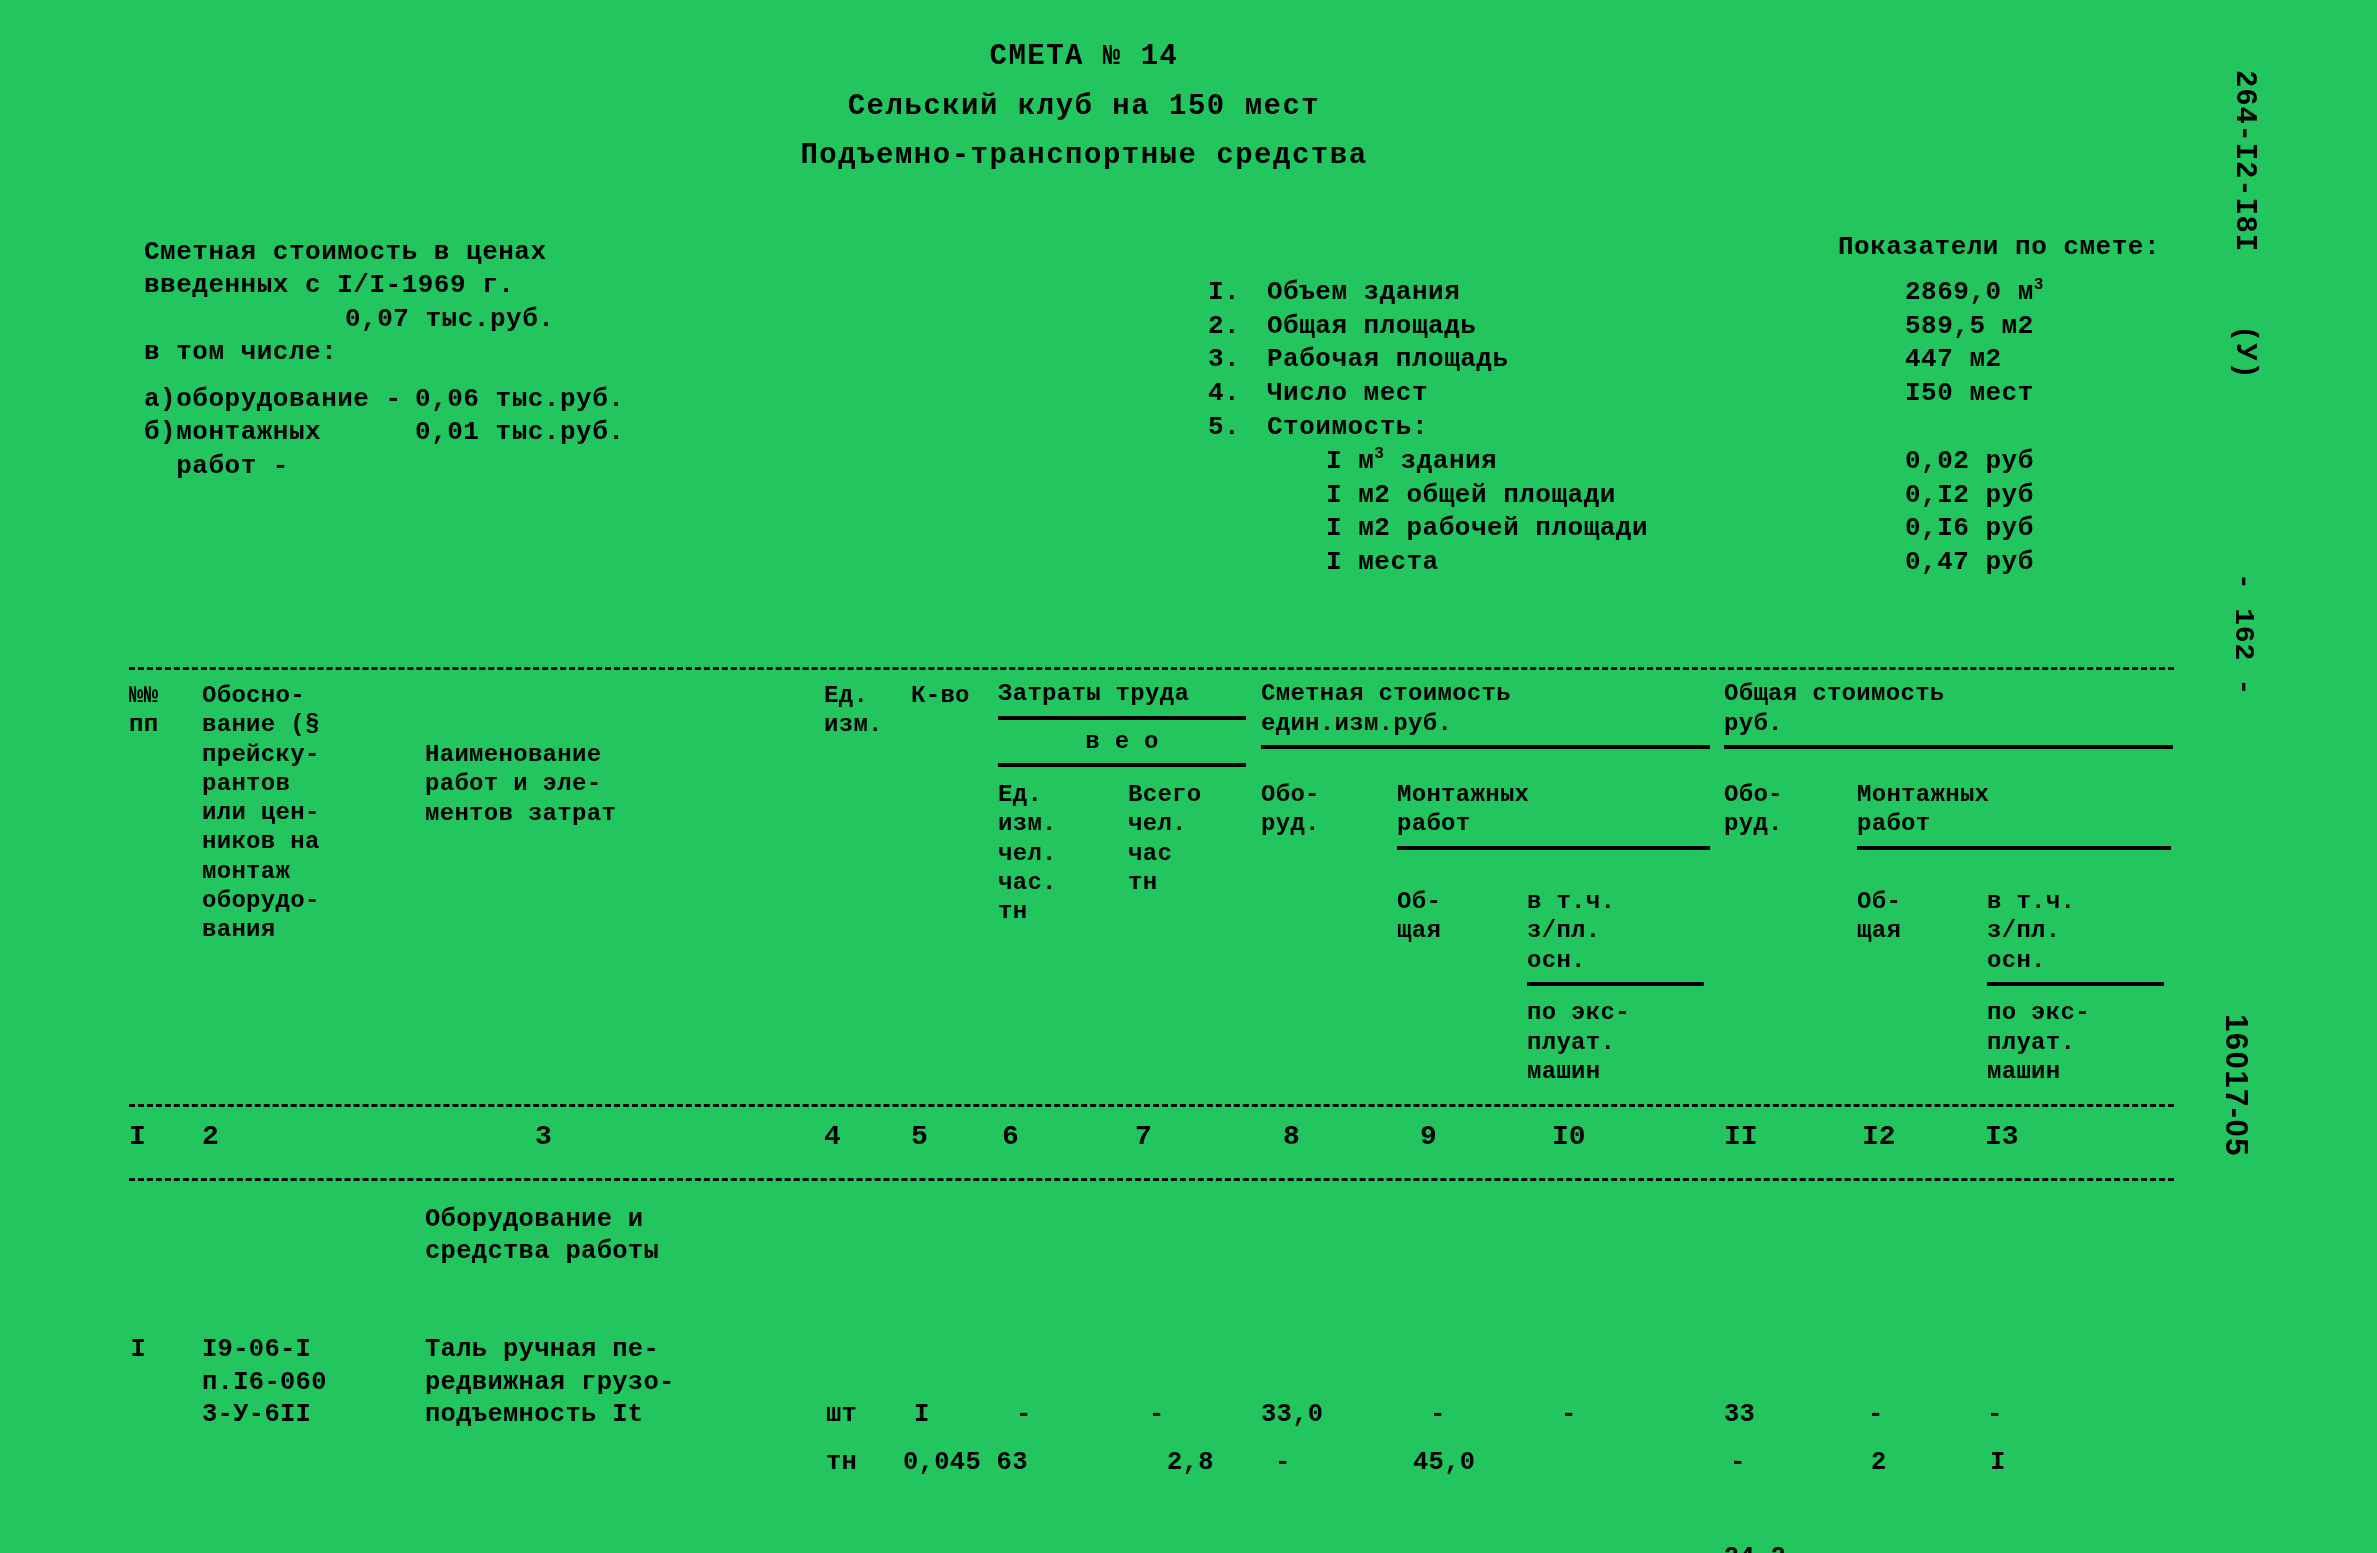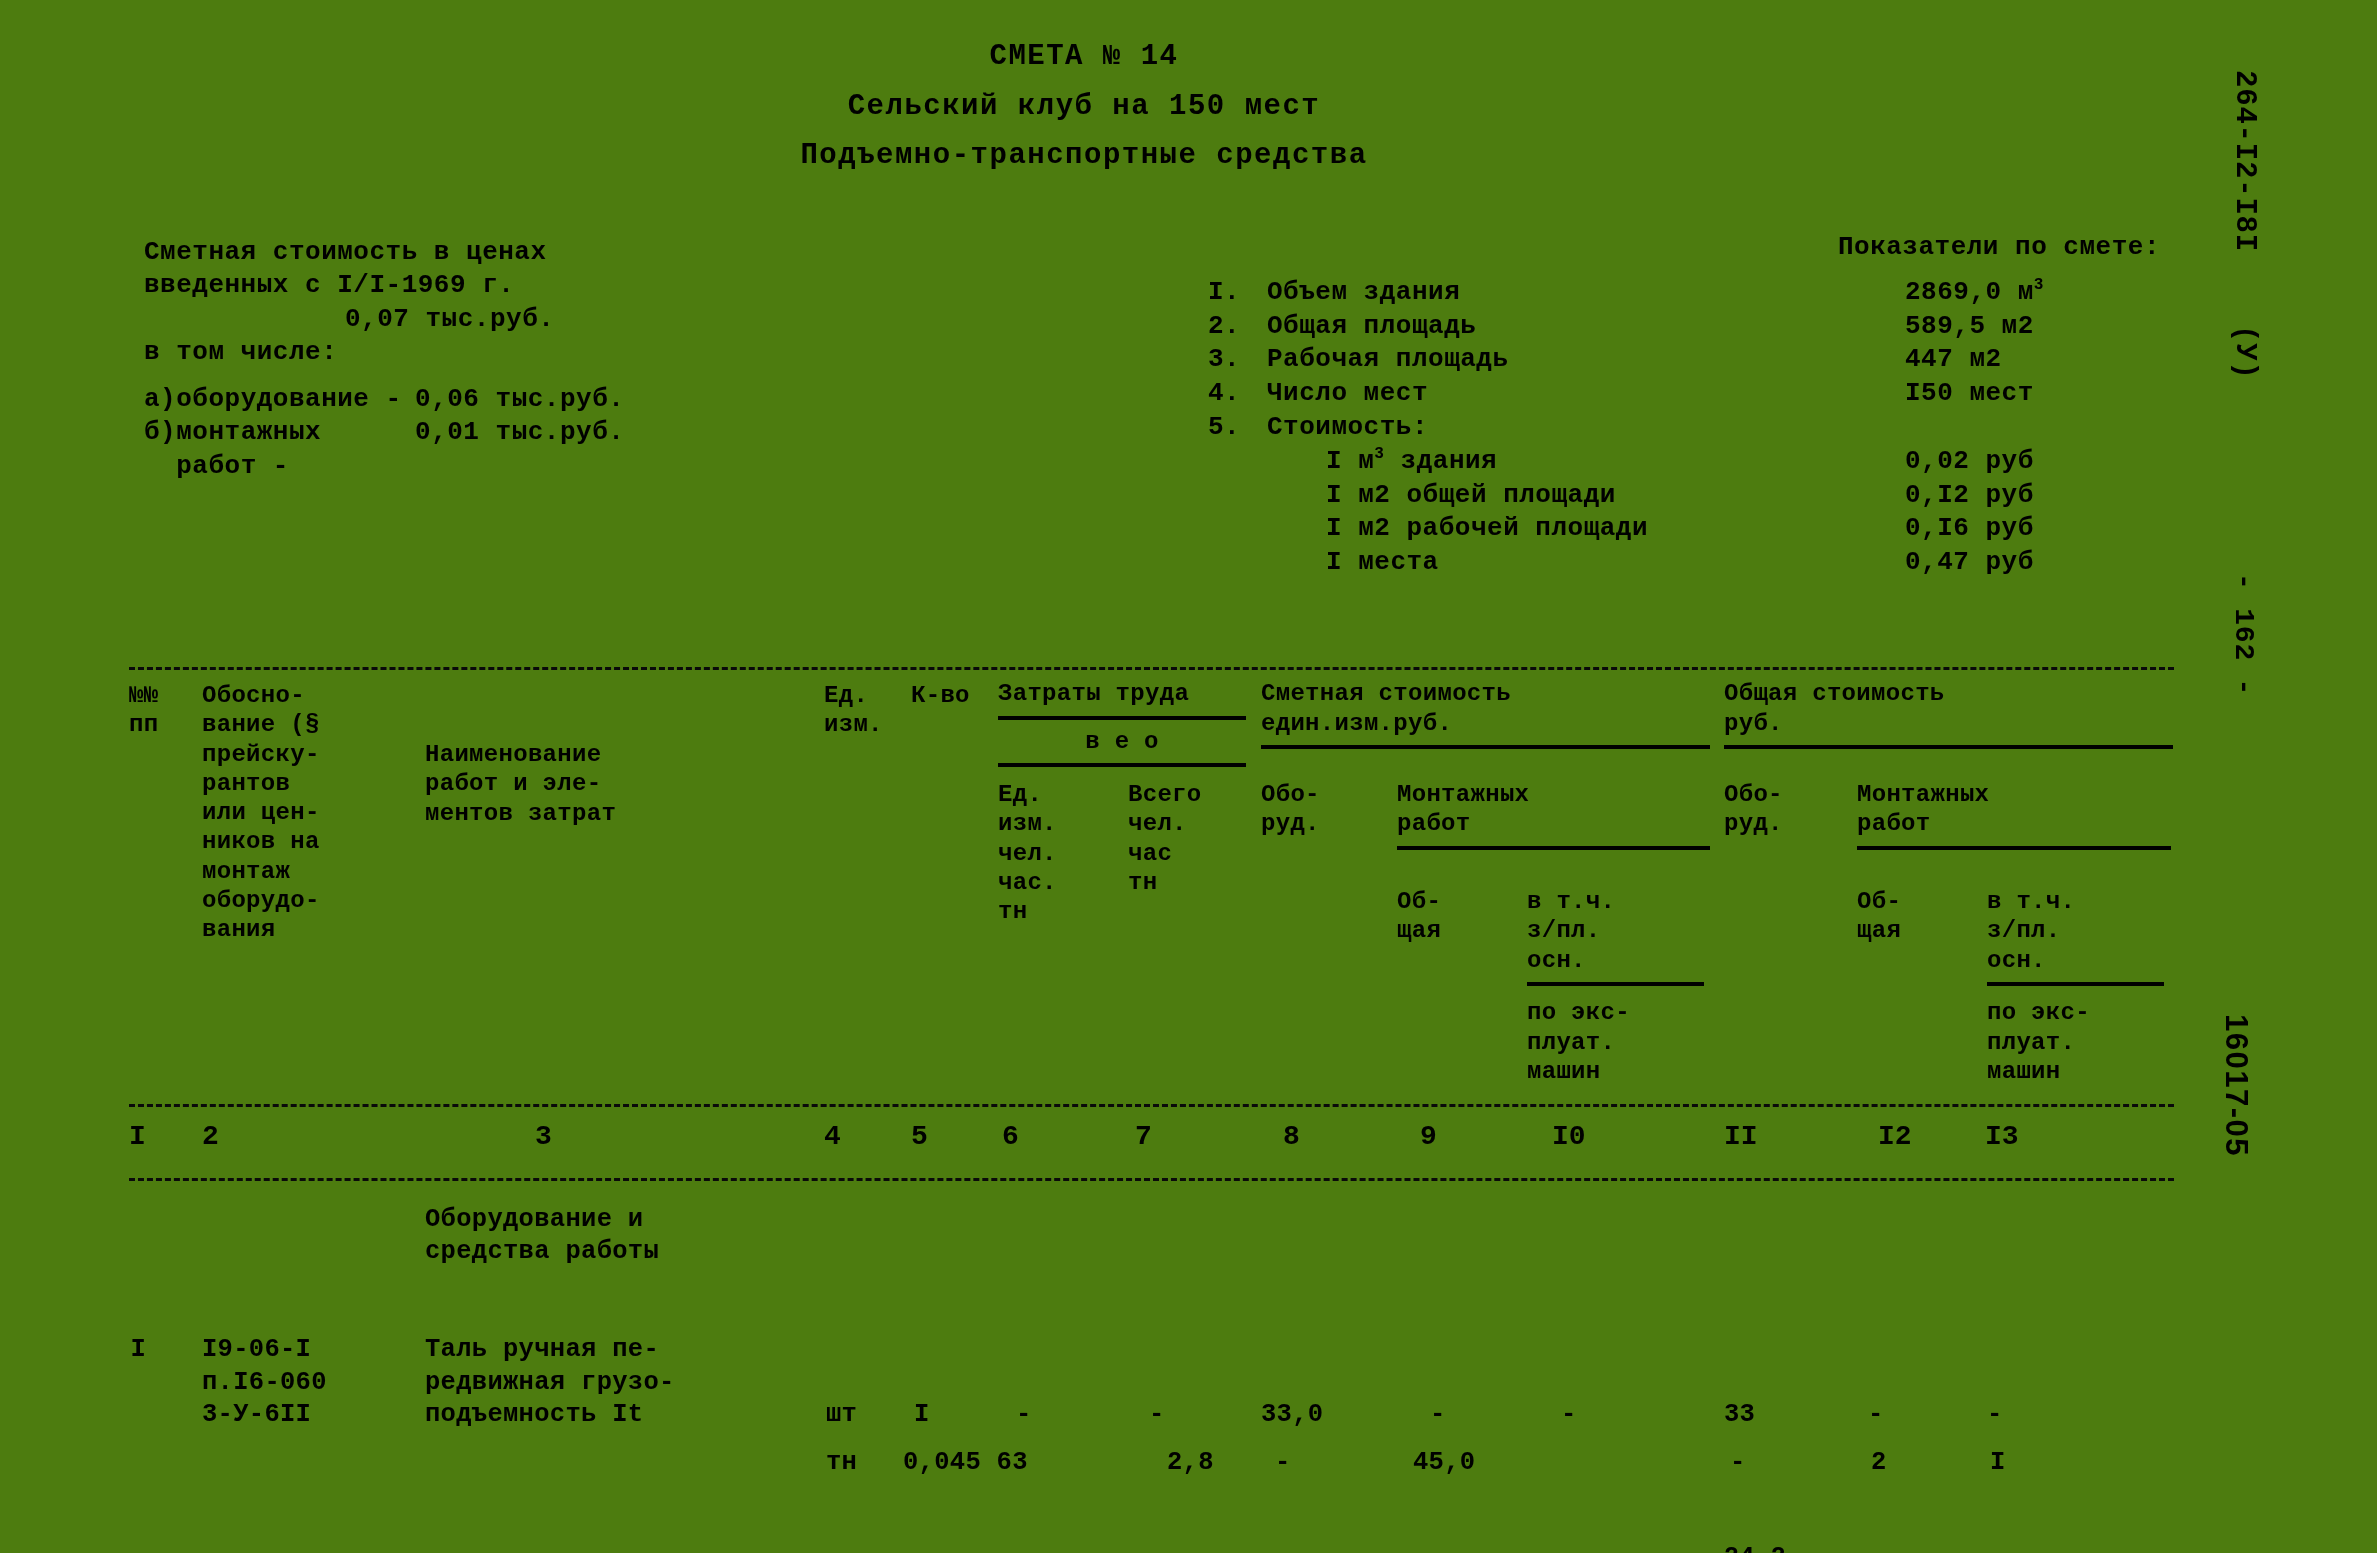--- a/index.html
+++ b/index.html
@@ -5,21 +5,21 @@
 <style>
   html, body {
     margin: 0;
     padding: 0;
     background: #ffffff;
   }
   #page {
     position: relative;
     width: 2377px;
     height: 1554px;
-    background: #4d7c0f;
+    background: #22c55e;
     font-family: "Liberation Serif", "DejaVu Serif", serif;
     color: #000000;
     overflow: hidden;
   }
 
   
   .title-block {
     position: absolute;
     left: 0;
     top: 40px;
@@ -329,21 +329,21 @@
       <div class="cn" style="left:73px;">2</div>
       <div class="cn" style="left:406px;">3</div>
       <div class="cn" style="left:695px;">4</div>
       <div class="cn" style="left:782px;">5</div>
       <div class="cn" style="left:873px;">6</div>
       <div class="cn" style="left:1006px;">7</div>
       <div class="cn" style="left:1154px;">8</div>
       <div class="cn" style="left:1291px;">9</div>
       <div class="cn" style="left:1423px;">I0</div>
       <div class="cn" style="left:1595px;">II</div>
-      <div class="cn" style="left:1733px;margin-left:16px;">I2</div>
+      <div class="cn" style="left:1733px;">I2</div>
       <div class="cn" style="left:1856px;">I3</div>
     </div>
 
     <div class="dashrule"></div>
 
     <div class="body-rows">
 
       <div class="br" style="left:296px;top:23px;">Оборудование и
 средства работы</div>
 

